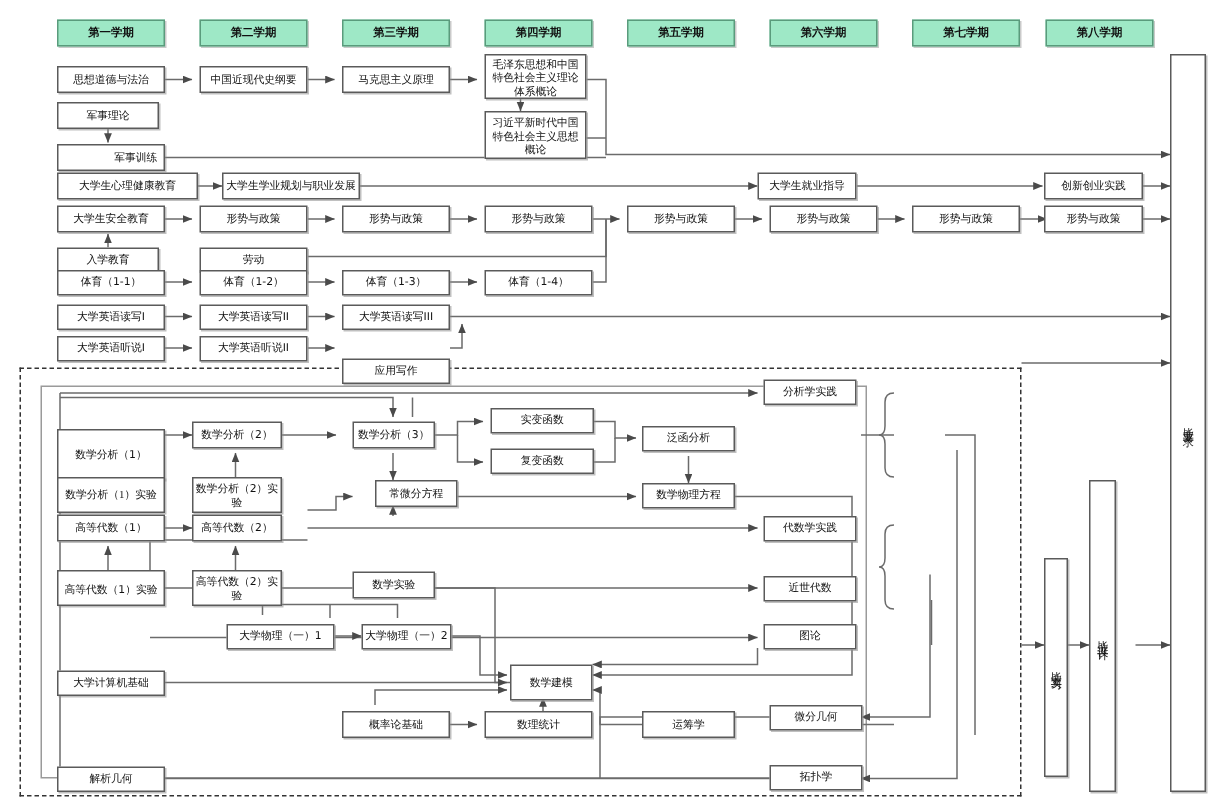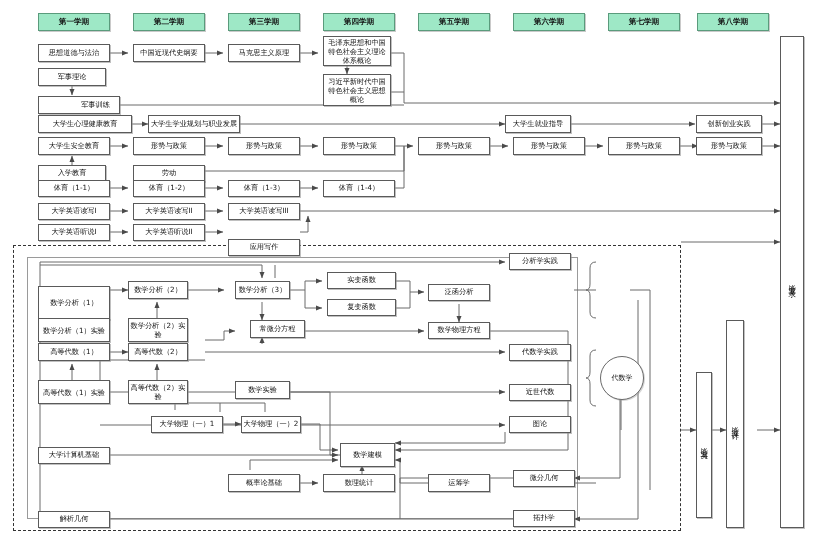--- a/index.html
+++ b/index.html
@@ -229,21 +229,21 @@
   <div class="node sem" style="left:608px;top:13px;width:72px;height:18px;">第七学期</div>
   <div class="node sem" style="left:697px;top:13px;width:72px;height:18px;">第八学期</div>
 
   <div class="node" style="left:38px;top:44px;width:72px;height:18px;">思想道德与法治</div>
   <div class="node" style="left:133px;top:44px;width:72px;height:18px;">中国近现代史纲要</div>
   <div class="node" style="left:228px;top:44px;width:72px;height:18px;">马克思主义原理</div>
   <div class="node multi" style="left:323px;top:74px;width:68px;height:32px;">习近平新时代中国特色社会主义思想概论</div>
   <div class="node multi" style="left:323px;top:36px;width:68px;height:30px;">毛泽东思想和中国特色社会主义理论体系概论</div>
 
   <div class="node" style="left:38px;top:68px;width:68px;height:18px;">军事理论</div>
-  <div class="node" style="left:38px;top:96px;width:82px;height:18px;padding-left:34px;">军事训练</div>
+  <div class="node" style="left:38px;top:96px;width:72px;height:18px;padding-left:34px;">军事训练</div>
 
   <div class="node" style="left:38px;top:115px;width:94px;height:18px;">大学生心理健康教育</div>
   <div class="node" style="left:148px;top:115px;width:92px;height:18px;">大学生学业规划与职业发展</div>
   <div class="node" style="left:505px;top:115px;width:66px;height:18px;">大学生就业指导</div>
   <div class="node" style="left:696px;top:115px;width:66px;height:18px;">创新创业实践</div>
 
   <div class="node" style="left:38px;top:137px;width:72px;height:18px;">大学生安全教育</div>
   <div class="node" style="left:38px;top:165px;width:68px;height:17px;">入学教育</div>
   <div class="node" style="left:133px;top:165px;width:72px;height:17px;">劳动</div>
 
@@ -263,21 +263,21 @@
   <div class="node" style="left:38px;top:203px;width:72px;height:17px;">大学英语读写I</div>
   <div class="node" style="left:133px;top:203px;width:72px;height:17px;">大学英语读写II</div>
   <div class="node" style="left:228px;top:203px;width:72px;height:17px;">大学英语读写III</div>
   <div class="node" style="left:38px;top:224px;width:72px;height:17px;">大学英语听说I</div>
   <div class="node" style="left:133px;top:224px;width:72px;height:17px;">大学英语听说II</div>
   <div class="node" style="left:228px;top:224px;width:72px;height:17px;margin-top:15px;">应用写作</div>
 
   <div class="node" style="left:38px;top:286px;width:72px;height:34px;">数学分析（1）</div>
   <div class="node" style="left:128px;top:281px;width:60px;height:18px;">数学分析（2）</div>
   <div class="node" style="left:235px;top:281px;width:55px;height:18px;">数学分析（3）</div>
-  <div class="node multi" style="left:38px;top:318px;width:72px;height:24px;">数学分析（1）实验</div>
+  <div class="node multi" style="left:38px;top:318px;width:72px;height:24px;font-family:Liberation Serif, serif;">数学分析（1）实验</div>
   <div class="node multi" style="left:128px;top:318px;width:60px;height:24px;">数学分析（2）实验</div>
 
   <div class="node" style="left:38px;top:343px;width:72px;height:18px;">高等代数（1）</div>
   <div class="node" style="left:128px;top:343px;width:60px;height:18px;">高等代数（2）</div>
   <div class="node multi" style="left:38px;top:380px;width:72px;height:24px;">高等代数（1）实验</div>
   <div class="node multi" style="left:128px;top:380px;width:60px;height:24px;">高等代数（2）实验</div>
 
   <div class="node" style="left:235px;top:320px;width:55px;height:18px;margin-left:15px;">常微分方程</div>
   <div class="node" style="left:235px;top:381px;width:55px;height:18px;">数学实验</div>
 
@@ -295,19 +295,18 @@
   <div class="node" style="left:241px;top:416px;width:60px;height:17px;">大学物理（一）2</div>
   <div class="node" style="left:38px;top:447px;width:72px;height:17px;">大学计算机基础</div>
   <div class="node" style="left:340px;top:443px;width:55px;height:24px;">数学建模</div>
   <div class="node" style="left:228px;top:474px;width:72px;height:18px;">概率论基础</div>
   <div class="node" style="left:323px;top:474px;width:72px;height:18px;">数理统计</div>
   <div class="node" style="left:428px;top:474px;width:62px;height:18px;">运筹学</div>
   <div class="node" style="left:513px;top:470px;width:62px;height:17px;">微分几何</div>
   <div class="node" style="left:513px;top:510px;width:62px;height:17px;">拓扑学</div>
   <div class="node" style="left:38px;top:511px;width:72px;height:17px;">解析几何</div>
 
-  <div class="circle" style="left:600px;top:356px;width:44px;height:44px;">代数学</div>
 
   <div class="node tall" style="left:696px;top:372px;width:16px;height:146px;">毕业实习</div>
   <div class="node tall" style="left:726px;top:320px;width:18px;height:208px;">毕业设计</div>
   <div class="node tall" style="left:780px;top:36px;width:24px;height:492px;">毕业要求</div>
 
 </div>
 
 </body></html>

